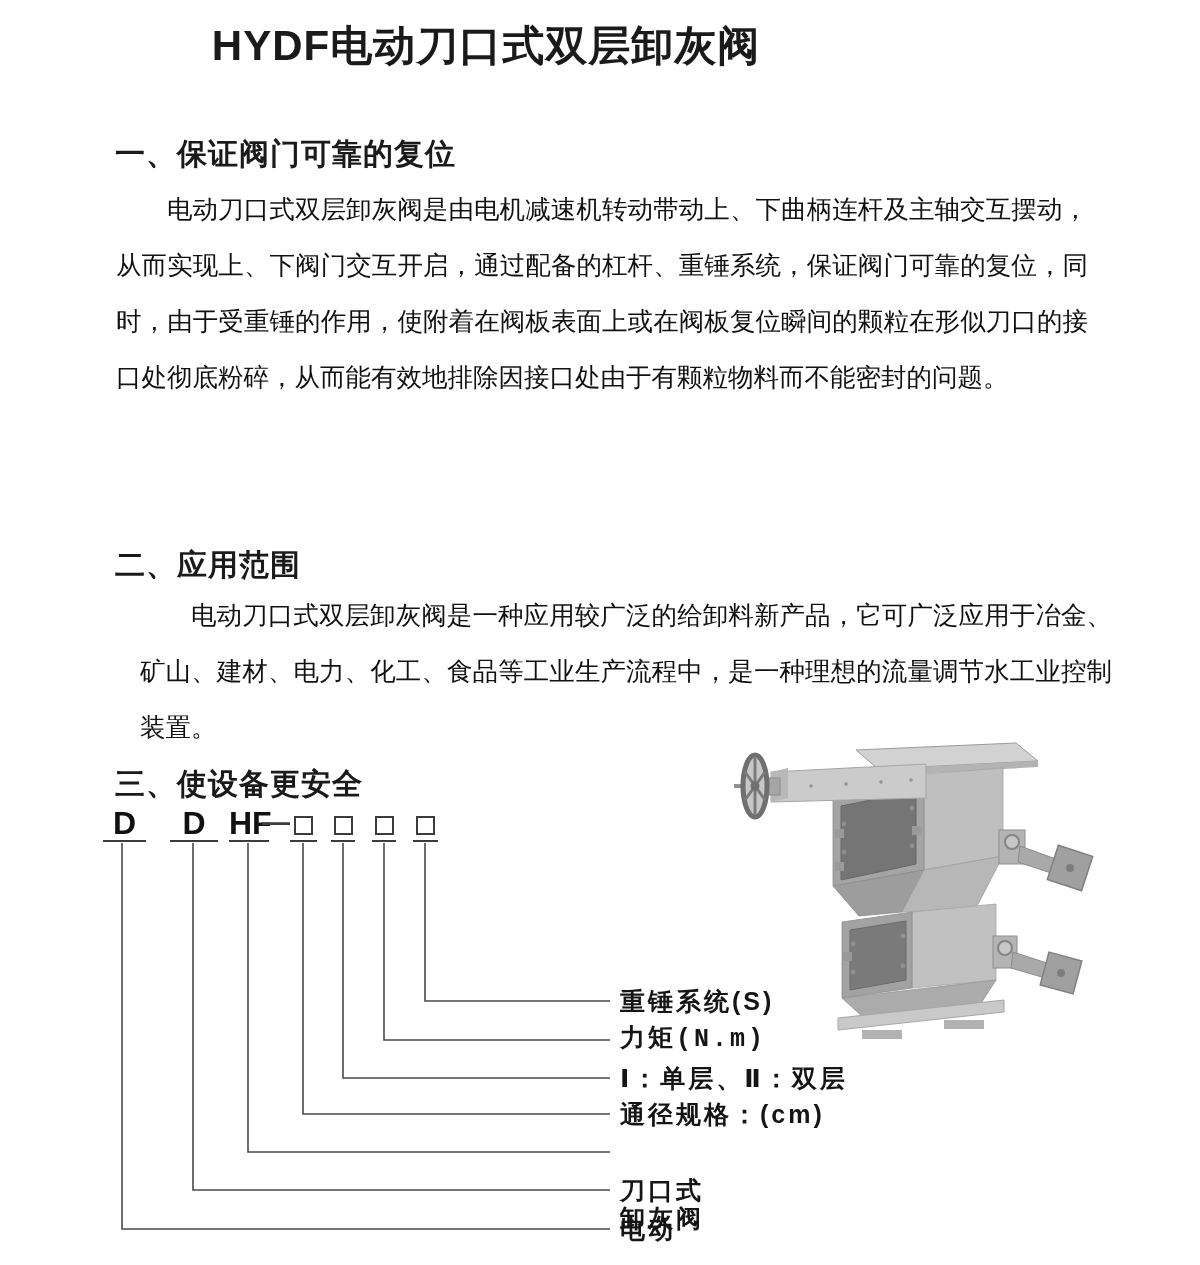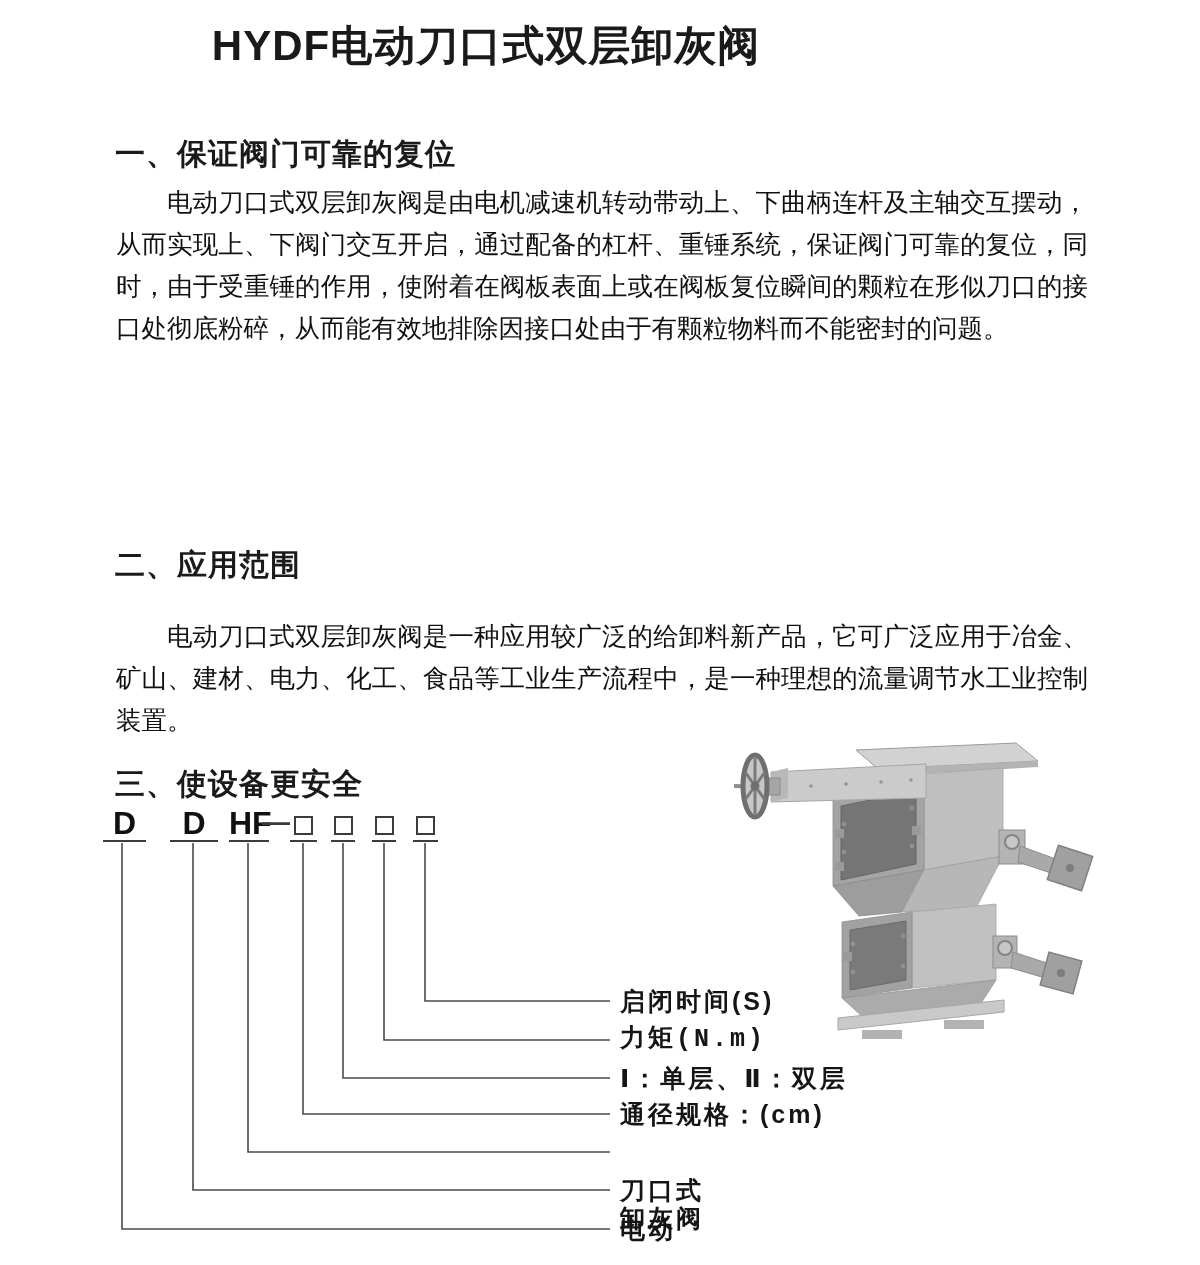--- a/index.html
+++ b/index.html
@@ -18,24 +18,24 @@
   .sec-heading{
     left:115px;font-size:30px;font-weight:bold;margin:0;letter-spacing:1px;
   }
   #sec1{top:134px;}
   #sec2{top:545px;text-align:center;}
   #sec3{top:764px;}
   
   .body-block{
     left:116px;width:972px;
     font-family:"Liberation Serif","DejaVu Serif",serif;
-    font-size:25.5px;line-height:42px;text-align:justify;color:#111;
+    font-size:25.5px;line-height:56px;text-align:justify;color:#111;
   }
   #block1{top:182px;}
-  #block2{top:616px;}
+  #block2{top:588px;margin-left:24px;}
   .body-block p{margin:0;text-indent:2em;}
   
   .code-part{
     position:absolute;top:806px;height:34px;line-height:34px;
     border-bottom:2px solid #3c3c3c;text-align:center;
     font-size:32px;font-weight:bold;color:#111;
   }
   .ph-box{
     display:inline-block;width:15px;height:15px;margin-top:10px;
     border:2.5px solid #3c3c3c;background:#fff;vertical-align:top;
@@ -89,21 +89,21 @@
       <polyline points="425,843 425,1001 610,1001"></polyline>
       <polyline points="384,843 384,1040 610,1040"></polyline>
       <polyline points="343,843 343,1078 610,1078"></polyline>
       <polyline points="303,843 303,1114 610,1114"></polyline>
       <polyline points="248,843 248,1152 610,1152"></polyline>
       <polyline points="193,843 193,1190 610,1190"></polyline>
       <polyline points="122,843 122,1229 610,1229"></polyline>
     </g>
   </svg>
 
-  <div class="abs diagram-label" style="top:986px;">启闭时间(S)</div>
+  <div class="abs diagram-label" style="top:986px;">重锤系统(S)</div>
   <div class="abs diagram-label" style="top:1025px;font-family:Liberation Mono, monospace;">力矩(N.m)</div>
   <div class="abs diagram-label" style="top:1063px;">Ⅰ：单层、Ⅱ：双层</div>
   <div class="abs diagram-label" style="top:1099px;">通径规格：(cm)</div>
   <div class="abs diagram-label" style="top:1203px;">卸灰阀</div>
   <div class="abs diagram-label" style="top:1175px;">刀口式</div>
   <div class="abs diagram-label" style="top:1214px;">电动</div>
 
   <svg class="abs photo" width="392" height="315" viewBox="0 0 392 315">
 
     <g>

